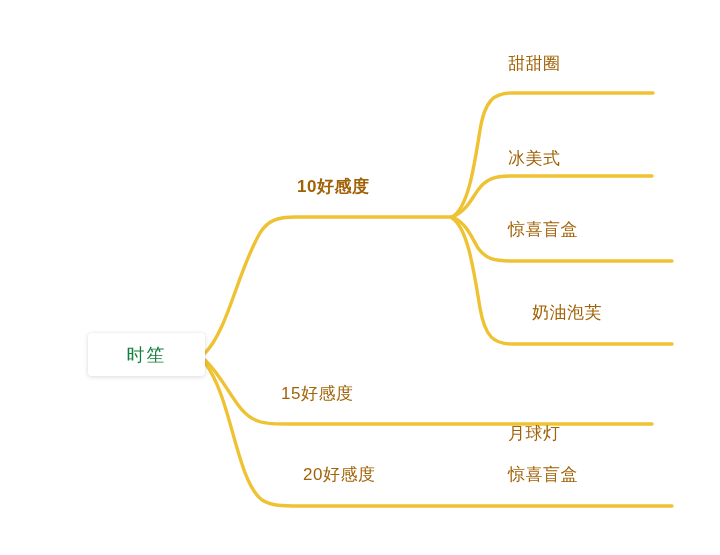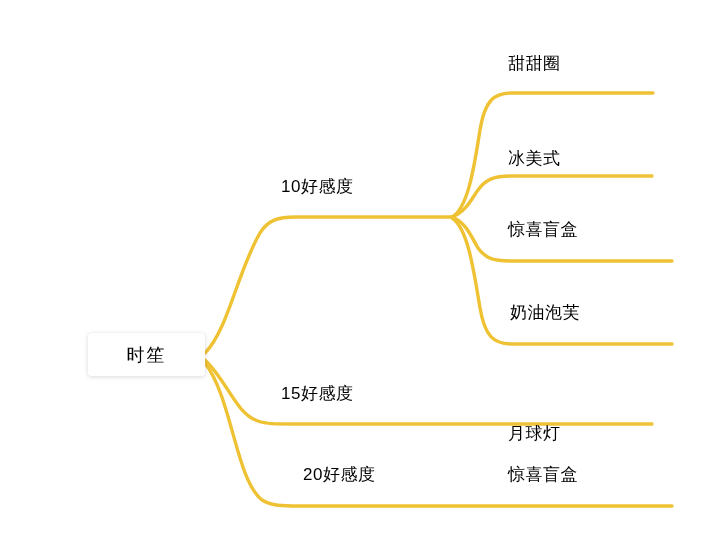--- a/index.html
+++ b/index.html
@@ -20,41 +20,41 @@
   }
   #edges {
     position: absolute;
     left: 0;
     top: 0;
     width: 720px;
     height: 555px;
   }
   .node-label {
     position: absolute;
-    color: #000000;
+    color: #a16207;
     font-size: 17px;
     line-height: 22px;
     letter-spacing: 0.5px;
     white-space: nowrap;
   }
   .root-card {
     position: absolute;
     left: 88px;
     top: 333px;
     width: 117px;
     height: 43px;
     background: #ffffff;
     border-radius: 3px;
     box-shadow: 0 1px 5px rgba(0,0,0,0.14), 0 0 1px rgba(0,0,0,0.10);
     display: flex;
     align-items: center;
     justify-content: center;
   }
   .root-card .root-text {
-    color: #000000;
+    color: #15803d;
     font-size: 18px;
     letter-spacing: 2px;
     font-weight: 400;
   }
   .branch-label {
     font-size: 17px;
   }
   .leaf-label {
     font-size: 17px;
   }
@@ -81,21 +81,21 @@
 
       <path d="M 452 218 C 468 228 474 272 480 308 C 485 337 494 344 512 344 L 672 344"></path>
 
     </g>
   </svg>
 
   <div class="root-card">
     <span class="root-text">时笙</span>
   </div>
 
-  <div class="node-label branch-label" style="left:281px; top:176px;">
+  <div class="node-label branch-label" style="left:297px; top:176px;font-weight:bold;">
     <span>10好感度</span>
   </div>
 
   <div class="node-label branch-label" style="left:281px; top:383px;">
     <span>15好感度</span>
   </div>
 
   <div class="node-label branch-label" style="left:281px; top:464px;margin-left:22px;">
     <span>20好感度</span>
   </div>
@@ -105,21 +105,21 @@
   </div>
 
   <div class="node-label leaf-label" style="left:508px; top:148px;">
     <span>冰美式</span>
   </div>
 
   <div class="node-label leaf-label" style="left:508px; top:219px;">
     <span>惊喜盲盒</span>
   </div>
 
-  <div class="node-label leaf-label" style="left:510px; top:302px;">
+  <div class="node-label leaf-label" style="left:532px; top:302px;">
     <span>奶油泡芙</span>
   </div>
 
   <div class="node-label leaf-label" style="left:508px; top:383px;margin-top:40px;">
     <span>月球灯</span>
   </div>
 
   <div class="node-label leaf-label" style="left:508px; top:464px;">
     <span>惊喜盲盒</span>
   </div>

